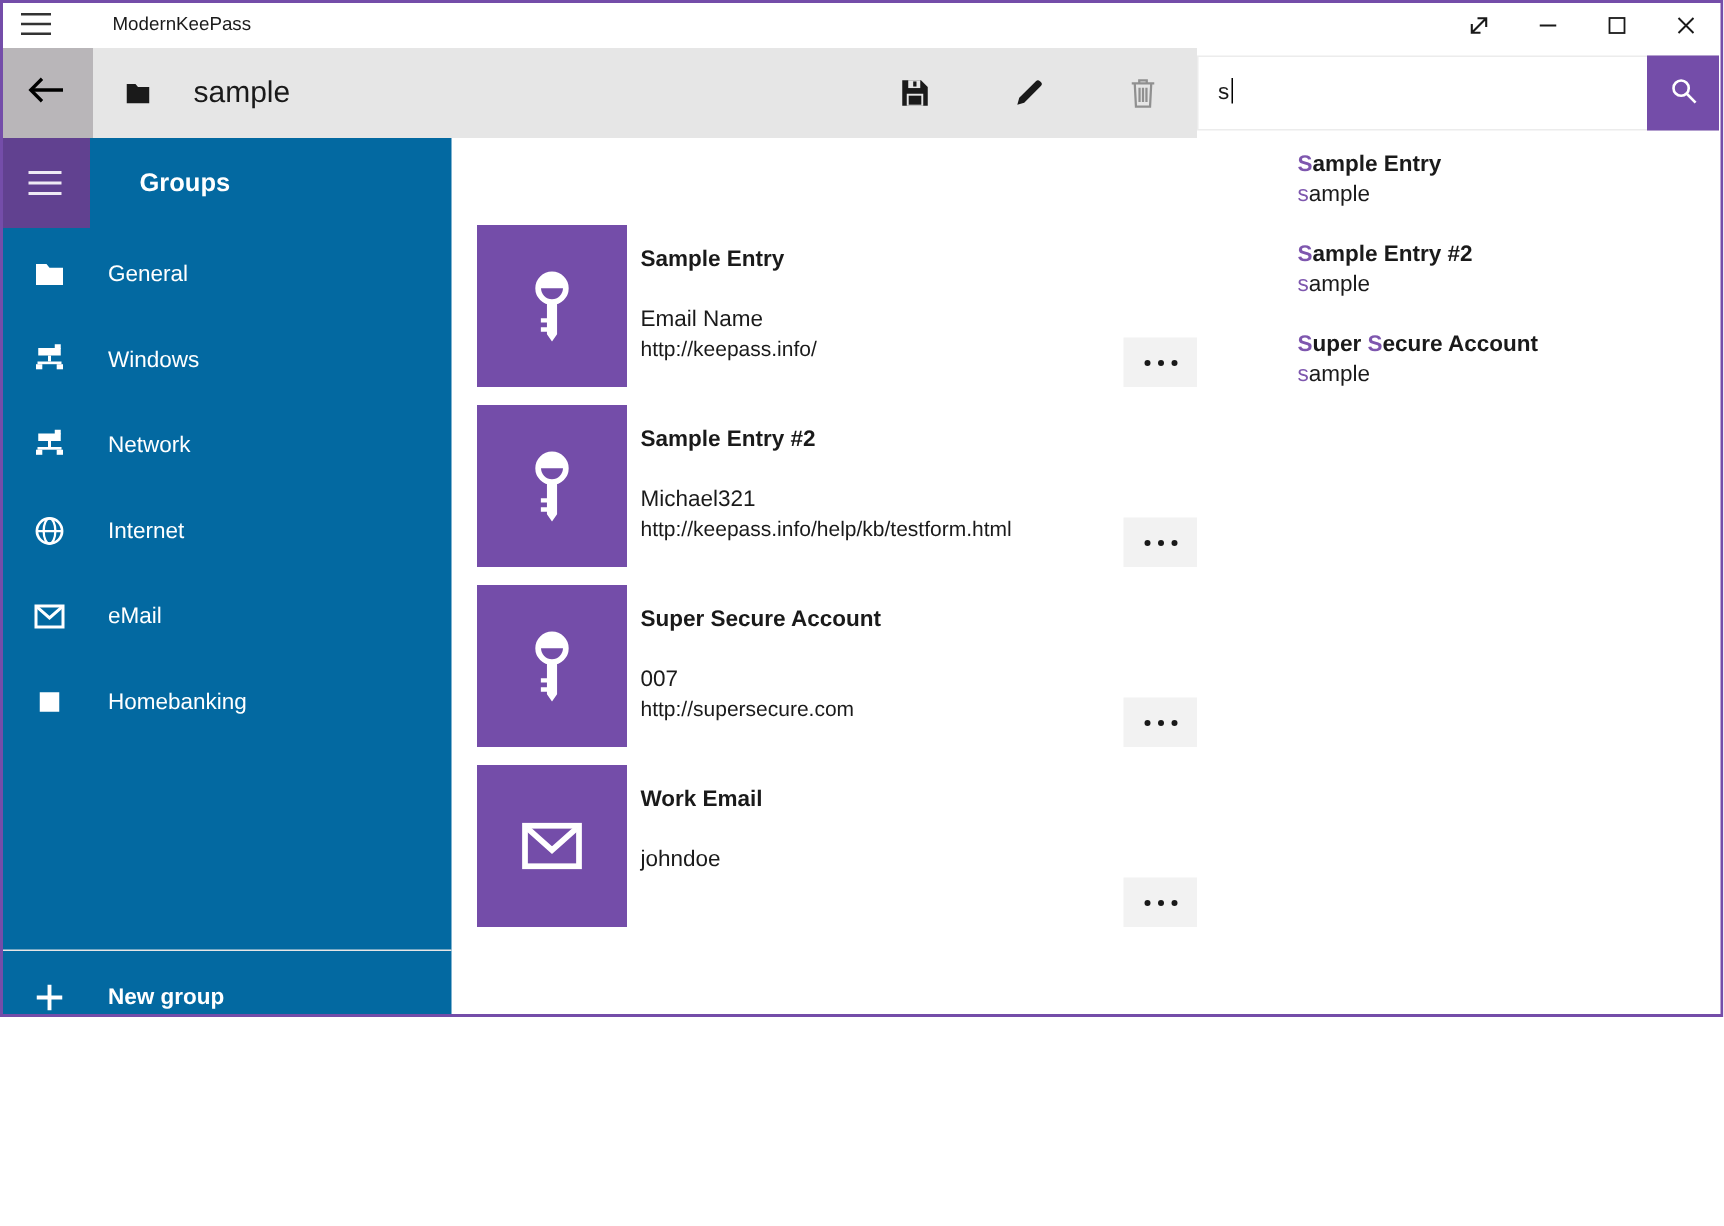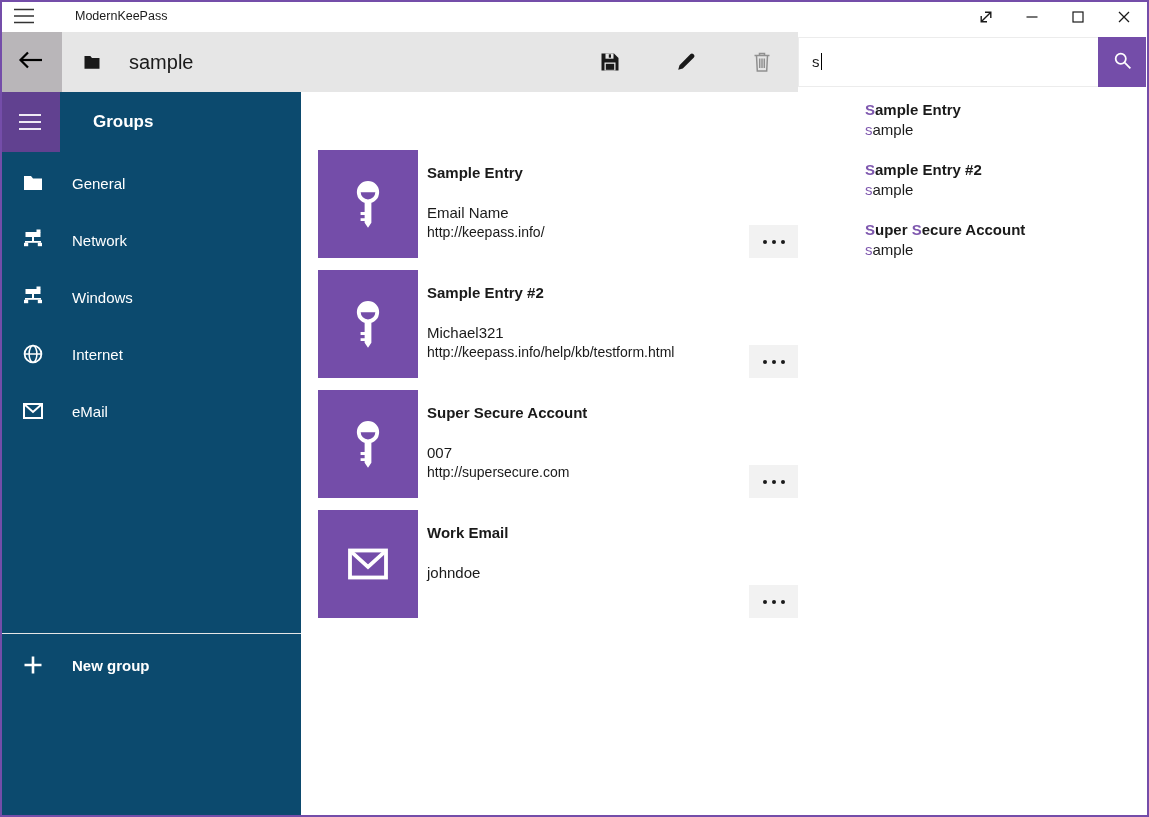--- a/index.html
+++ b/index.html
@@ -1,16 +1,16 @@
 <!DOCTYPE html>
 <html><head>
 <meta charset="utf-8">
 <style>
   html,body{margin:0;padding:0;background:#fff;}
-  .window{position:relative;width:1149px;height:817px;background:#fff;overflow:hidden;
+  .window{position:relative;width:1149px;height:678px;background:#fff;overflow:hidden;
     font-family:"Liberation Sans",sans-serif;color:#1a1a1a;}
   .border-overlay{position:absolute;inset:0;border:2px solid var(--accent,#744da9);pointer-events:none;z-index:99;}
 
   
   .titlebar{position:absolute;left:0;top:0;width:100%;height:32px;background:#fff;}
   .tb-hamburger{position:absolute;left:12px;top:6px;width:26px;height:20px;color:#333;cursor:pointer;}
   .tb-title{position:absolute;left:75px;top:0;line-height:32px;font-size:12.5px;color:#1a1a1a;}
   .win-controls{position:absolute;right:2px;top:2px;height:30px;display:flex;}
   .win-btn{width:46px;height:30px;display:flex;align-items:center;justify-content:center;color:#1a1a1a;cursor:pointer;}
 
@@ -30,21 +30,21 @@
   .caret{display:inline-block;width:1px;height:17px;background:#000;vertical-align:-3px;margin-left:1px;}
   .search-btn{position:absolute;right:-1px;top:-1px;width:48px;height:50px;background:var(--accent,#744da9);color:#fff;display:flex;align-items:center;justify-content:center;border:0;cursor:pointer;}
 
   .suggestions{position:absolute;left:798px;top:92px;width:349px;background:#fff;padding:8px 0 4px 67px;box-sizing:border-box;z-index:5;}
   .sug-item{margin-bottom:20px;cursor:pointer;}
   .sug-title{font-size:15px;font-weight:700;color:#1a1a1a;line-height:20px;}
   .sug-sub{font-size:15px;color:#1a1a1a;line-height:20px;}
   .hl{color:var(--hl,#7e57ae);}
 
   
-  .sidebar{position:absolute;left:0;top:92px;width:301px;height:723px;background:#0c4a6e;}
+  .sidebar{position:absolute;left:0;top:92px;width:301px;height:723px;background:#0369a1;}
   .sb-hamburger{position:absolute;left:0;top:0;width:60px;height:60px;background:var(--accent-dark,#614190);display:flex;flex-direction:column;justify-content:center;align-items:center;gap:5px;cursor:pointer;}
   .sb-hamburger i{display:block;width:22px;height:2px;background:#efeaf5;}
   .sb-header{position:absolute;left:93px;top:0;line-height:60px;font-size:17px;font-weight:700;color:#fff;}
   .sb-groups{position:absolute;left:0;top:62px;width:100%;}
   .nav-item{position:relative;height:57px;cursor:pointer;}
   .nav-icon{position:absolute;left:20px;top:50%;transform:translateY(-50%);width:26px;height:26px;color:#fff;display:flex;align-items:center;justify-content:center;}
   .nav-icon svg{width:24px;height:24px;}
   .nav-label{position:absolute;left:72px;top:50%;transform:translateY(-50%);font-size:15px;color:#fff;white-space:nowrap;}
   .sb-bottom{position:absolute;left:0;top:541px;width:100%;border-top:1px solid #e6e6e6;}
   .sb-bottom .nav-item{height:61px;}
@@ -198,53 +198,61 @@
           <span class="nav-icon">
             <svg viewBox="0 0 24 24" fill="currentColor" xmlns="http://www.w3.org/2000/svg">
               <rect x="4.5" y="4" width="15" height="5"></rect>
               <rect x="15.5" y="1.5" width="4" height="3"></rect>
               <rect x="11" y="9" width="2" height="4"></rect>
               <rect x="4" y="13" width="16" height="1.8"></rect>
               <rect x="3" y="14.8" width="4.2" height="3.4"></rect>
               <rect x="16.8" y="14.8" width="4.2" height="3.4"></rect>
             </svg>
           </span>
-                 <span class="nav-label">Network</span>
+                 <span class="nav-label">Windows</span>
         </div>
         <div class="nav-item">
           <span class="nav-icon">
             <svg viewBox="0 0 24 24" fill="currentColor" xmlns="http://www.w3.org/2000/svg">
               <rect x="4.5" y="4" width="15" height="5"></rect>
               <rect x="15.5" y="1.5" width="4" height="3"></rect>
               <rect x="11" y="9" width="2" height="4"></rect>
               <rect x="4" y="13" width="16" height="1.8"></rect>
               <rect x="3" y="14.8" width="4.2" height="3.4"></rect>
               <rect x="16.8" y="14.8" width="4.2" height="3.4"></rect>
             </svg>
           </span>
-                 <span class="nav-label">Windows</span>
+                 <span class="nav-label">Network</span>
         </div>
         <div class="nav-item">
           <span class="nav-icon">
             <svg viewBox="0 0 24 24" fill="none" stroke="currentColor" xmlns="http://www.w3.org/2000/svg">
               <circle cx="12" cy="12" r="8.4" stroke-width="1.8"></circle>
               <ellipse cx="12" cy="12" rx="3.9" ry="8.4" stroke-width="1.5"></ellipse>
               <path d="M3.6 12h16.8" stroke-width="1.5"></path>
             </svg>
           </span>
                  <span class="nav-label">Internet</span>
         </div>
         <div class="nav-item">
           <span class="nav-icon">
             <svg viewBox="0 0 24 24" fill="none" stroke="currentColor" xmlns="http://www.w3.org/2000/svg">
               <rect x="3" y="5" width="18" height="14" stroke-width="2"></rect>
               <path d="M3.6 5.6 12 13l8.4-7.4" stroke-width="2"></path>
             </svg>
           </span>
                  <span class="nav-label">eMail</span>
+        </div>
+        <div class="nav-item">
+          <span class="nav-icon">
+            <svg viewBox="0 0 24 24" fill="currentColor" xmlns="http://www.w3.org/2000/svg">
+              <rect x="5.5" y="5.5" width="13" height="13"></rect>
+            </svg>
+          </span>
+                 <span class="nav-label">Homebanking</span>
         </div>
       </div>
     <div class="sb-bottom" id="sb-bottom">
         <div class="nav-item">
           <span class="nav-icon">
             <svg viewBox="0 0 24 24" fill="none" stroke="currentColor" xmlns="http://www.w3.org/2000/svg">
               <path d="M12 3.5v17M3.5 12h17" stroke-width="2.6"></path>
             </svg>
           </span>
                  <span class="nav-label">New group</span>

